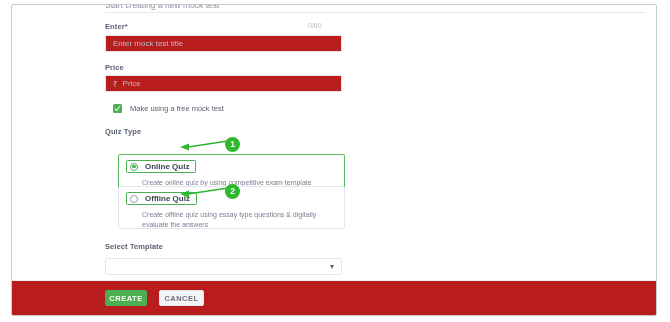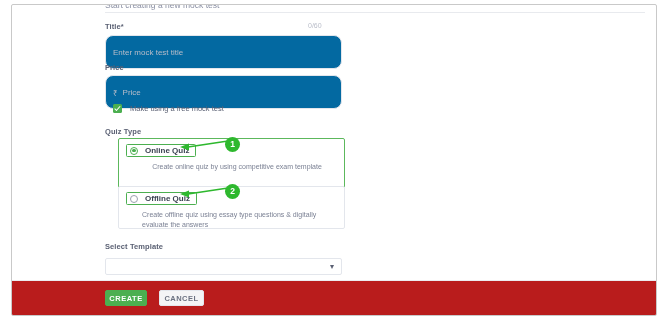--- a/index.html
+++ b/index.html
@@ -67,26 +67,26 @@
   .field-label {
     font-size: 7.5px;
     font-weight: bold;
     color: #5a6073;
     letter-spacing: 0.1px;
   }
 
   .text-input {
     box-sizing: border-box;
     border: 1px solid #e3e6ec;
-    border-radius: 8px;
-    background: #0369a1;
+    border-radius: 1px;
+    background: #b91c1c;
     height: 17px;
     display: flex;
     align-items: center;
-    padding: 16px 7px;
+    padding: 7px 7px;
     font-size: 8px;
     color: #b9bdc9;
   }
 
   
   #title-label {
     position: absolute;
     left: 93px;
     top: 8px;
   }
@@ -165,24 +165,23 @@
   .quiz-card {
     position: absolute;
     left: 106px;
     width: 227px;
     box-sizing: border-box;
     background: #ffffff;
     border: 1px solid #e3e6ec;
     border-radius: 2px;
   }
   #quiz-card-online {
-    top: 124px;
+    top: 140px;
     height: 50px;
     border-color: #5cb85c;
-    text-align: center;
   }
   #quiz-card-offline {
     top: 172px;
     height: 43px;
     border-color: #e3e6ec;
   }
 
   .quiz-option-row {
     position: absolute;
     left: 7px;
@@ -336,21 +335,21 @@
 
 <div id="app-card">
 
   <div id="top-strip">
     <div id="top-heading">Start creating a new mock test</div>
   </div>
   <div id="top-divider"></div>
 
   <div id="form-body">
 
-    <div class="field-label" id="title-label">Title*</div>
+    <div class="field-label" id="title-label">Enter*</div>
     <div id="title-counter">0/60</div>
     <div class="text-input" id="title-input">
       <span>Enter mock test title</span>
     </div>
 
     <div class="field-label" id="price-label">Price</div>
     <div class="text-input" id="price-input">
       <span id="rupee-symbol">₹</span>
       <span>Price</span>
     </div>

